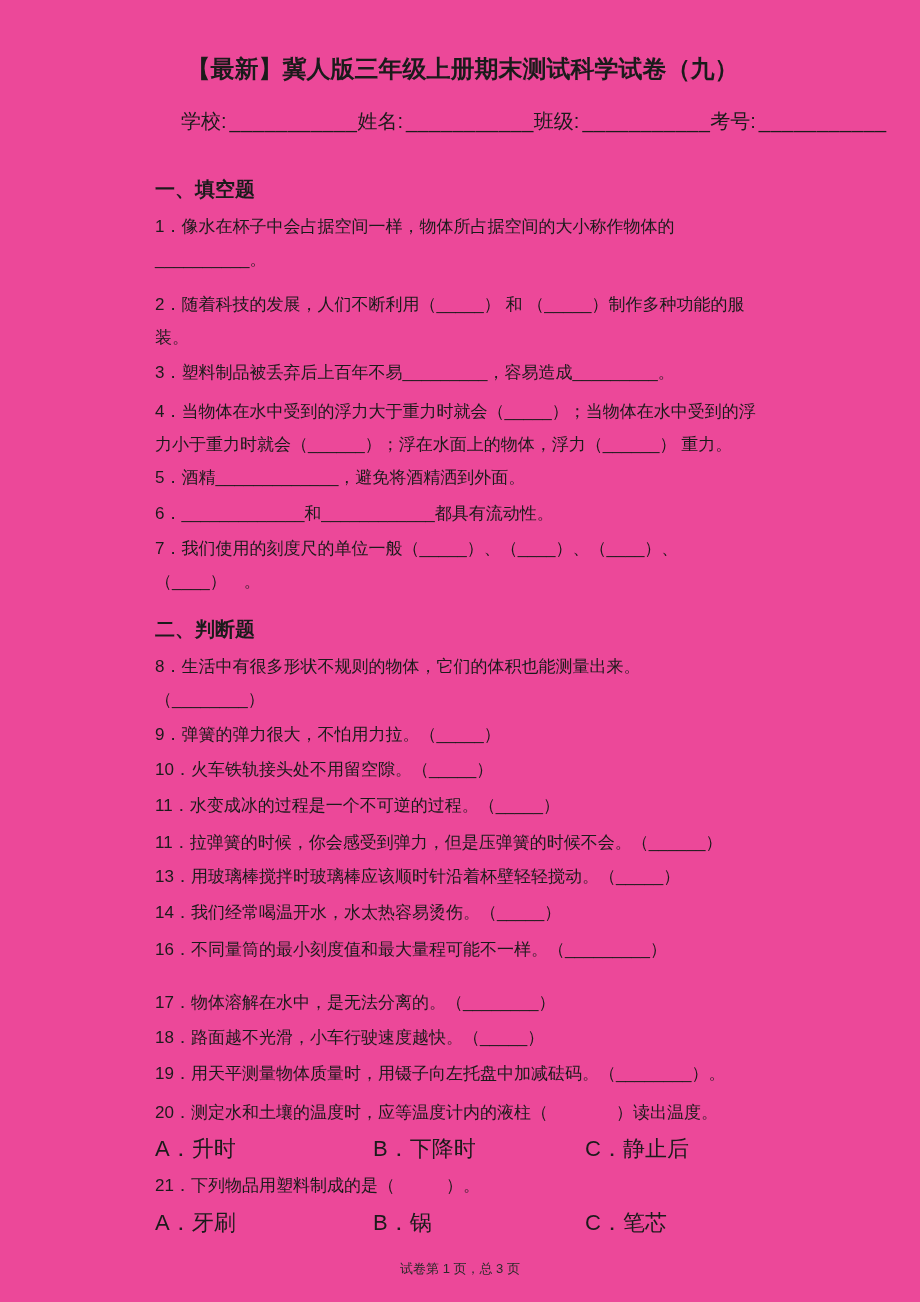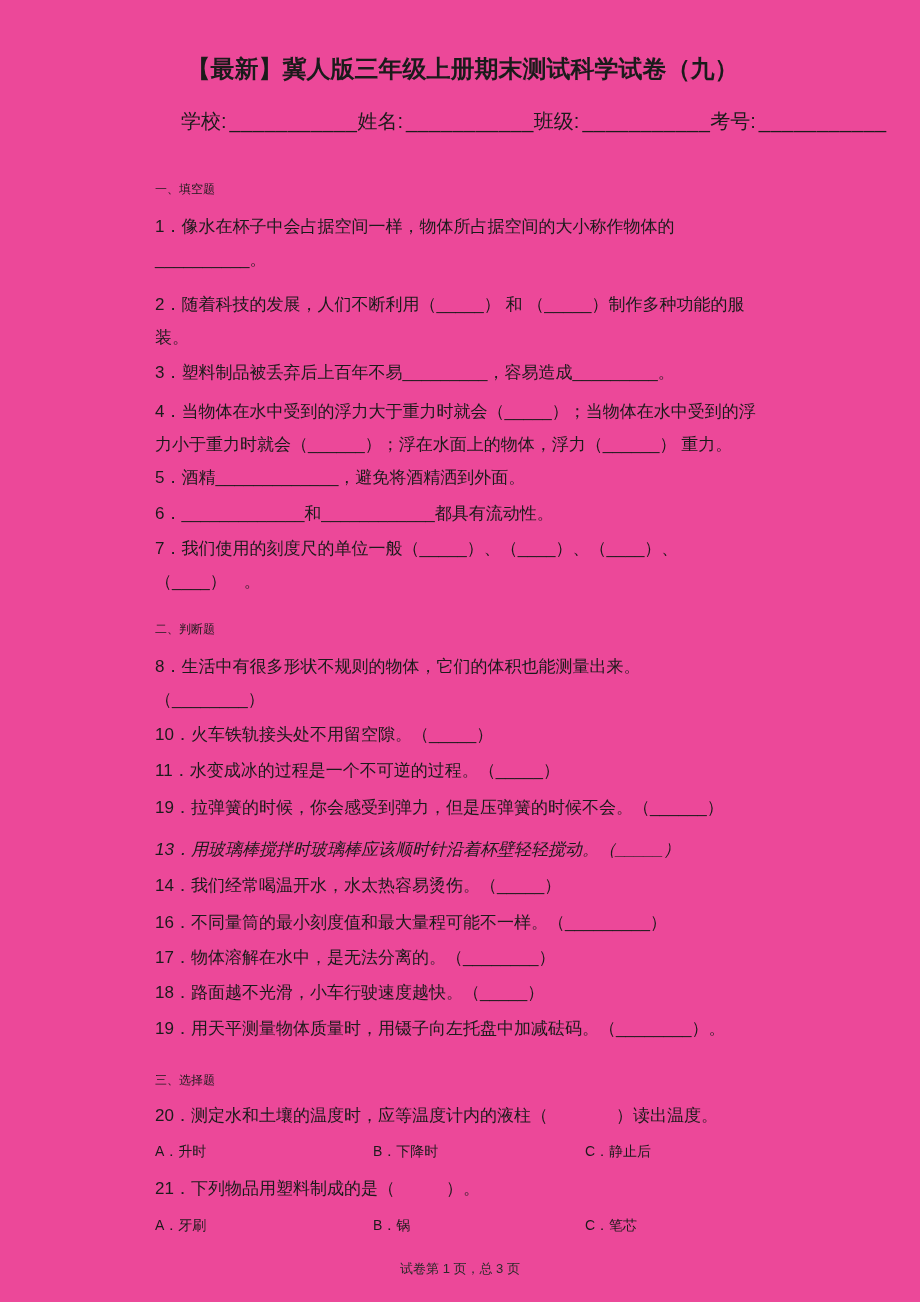--- a/index.html
+++ b/index.html
@@ -29,55 +29,55 @@
     white-space: nowrap;
     margin-top: 22px;
     padding-left: 26px;
     font-size: 20px;
     line-height: 26px;
   }
   .info-field { display: inline-flex; align-items: baseline; }
   .info-label { margin-right: 3px; }
   .info-blank { letter-spacing: 0.5px; }
   .section-heading {
-    font-size: 12px;
-    font-weight: normal;
+    font-size: 20px;
+    font-weight: bold;
     line-height: 26px;
   }
   .s1 { margin-top: 42px; }
   .s2 { margin-top: 18px; }
   .s3 { margin-top: 22px; }
   .q {
     font-size: 17px;
     line-height: 33px;
   }
   .opts {
     display: grid;
     grid-template-columns: 218px 212px 1fr;
-    font-size: 14px;
+    font-size: 22px;
     line-height: 33px;
   }
   
   .q1  { margin-top: 8px; }
   .q2  { margin-top: 12px; }
   .q3  { margin-top: 2px; }
   .q4  { margin-top: 6px; }
   .q5  { margin-top: 0px; }
   .q6  { margin-top: 3px; }
   .q7  { margin-top: 2px; }
   .q8  { margin-top: 8px; }
   .q9  { margin-top: 2px; }
   .q10 { margin-top: 2px; }
   .q11 { margin-top: 3px; }
   .q12 { margin-top: 4px; }
-  .q13 { margin-top: 9px; font-style: italic; }
+  .q13 { margin-top: 1px; }
   .q14 { margin-top: 3px; }
   .q15 { margin-top: 2px; }
   .q16 { margin-top: 4px; }
-  .q17 { margin-top: 2px; }
+  .q17 { margin-top: 20px; }
   .q18 { margin-top: 2px; }
   .q19 { margin-top: 3px; }
   .q20 { margin-top: 6px; }
   .o20 { margin-top: 3px; }
   .q21 { margin-top: 4px; }
   .o21 { margin-top: 4px; }
   .footer {
     position: absolute;
     top: 1260px;
     left: 0;
@@ -118,31 +118,31 @@
     <div class="q q1">1．像水在杯子中会占据空间一样，物体所占据空间的大小称作物体的__________。</div>
     <div class="q q2">2．随着科技的发展，人们不断利用（_____） 和 （_____）制作多种功能的服装。</div>
     <div class="q q3">3．塑料制品被丢弃后上百年不易_________，容易造成_________。</div>
     <div class="q q4">4．当物体在水中受到的浮力大于重力时就会（_____）；当物体在水中受到的浮力小于重力时就会（______）；浮在水面上的物体，浮力（______） 重力。</div>
     <div class="q q5">5．酒精_____________，避免将酒精洒到外面。</div>
     <div class="q q6">6．_____________和____________都具有流动性。</div>
     <div class="q q7">7．我们使用的刻度尺的单位一般（_____）、（____）、（____）、（____）　。</div>
 
     <div class="section-heading s2">二、判断题</div>
     <div class="q q8">8．生活中有很多形状不规则的物体，它们的体积也能测量出来。　　　（________）</div>
+    <div class="q q9">9．弹簧的弹力很大，不怕用力拉。（_____）</div>
     <div class="q q10">10．火车铁轨接头处不用留空隙。（_____）</div>
     <div class="q q11">11．水变成冰的过程是一个不可逆的过程。（_____）</div>
-    <div class="q q12">19．拉弹簧的时候，你会感受到弹力，但是压弹簧的时候不会。（______）</div>
+    <div class="q q12">11．拉弹簧的时候，你会感受到弹力，但是压弹簧的时候不会。（______）</div>
     <div class="q q13">13．用玻璃棒搅拌时玻璃棒应该顺时针沿着杯壁轻轻搅动。（_____）</div>
     <div class="q q14">14．我们经常喝温开水，水太热容易烫伤。（_____）</div>
     <div class="q q16">16．不同量筒的最小刻度值和最大量程可能不一样。（_________）</div>
     <div class="q q17">17．物体溶解在水中，是无法分离的。（________）</div>
     <div class="q q18">18．路面越不光滑，小车行驶速度越快。（_____）</div>
     <div class="q q19">19．用天平测量物体质量时，用镊子向左托盘中加减砝码。（________）。</div>
 
-    <div class="section-heading s3">三、选择题</div>
     <div class="q q20">20．测定水和土壤的温度时，应等温度计内的液柱（　　　　）读出温度。</div>
     <div class="opts o20">
       <span>A．升时</span>
       <span>B．下降时</span>
       <span>C．静止后</span>
     </div>
     <div class="q q21">21．下列物品用塑料制成的是（　　　）。</div>
     <div class="opts o21">
       <span>A．牙刷</span>
       <span>B．锅</span>

